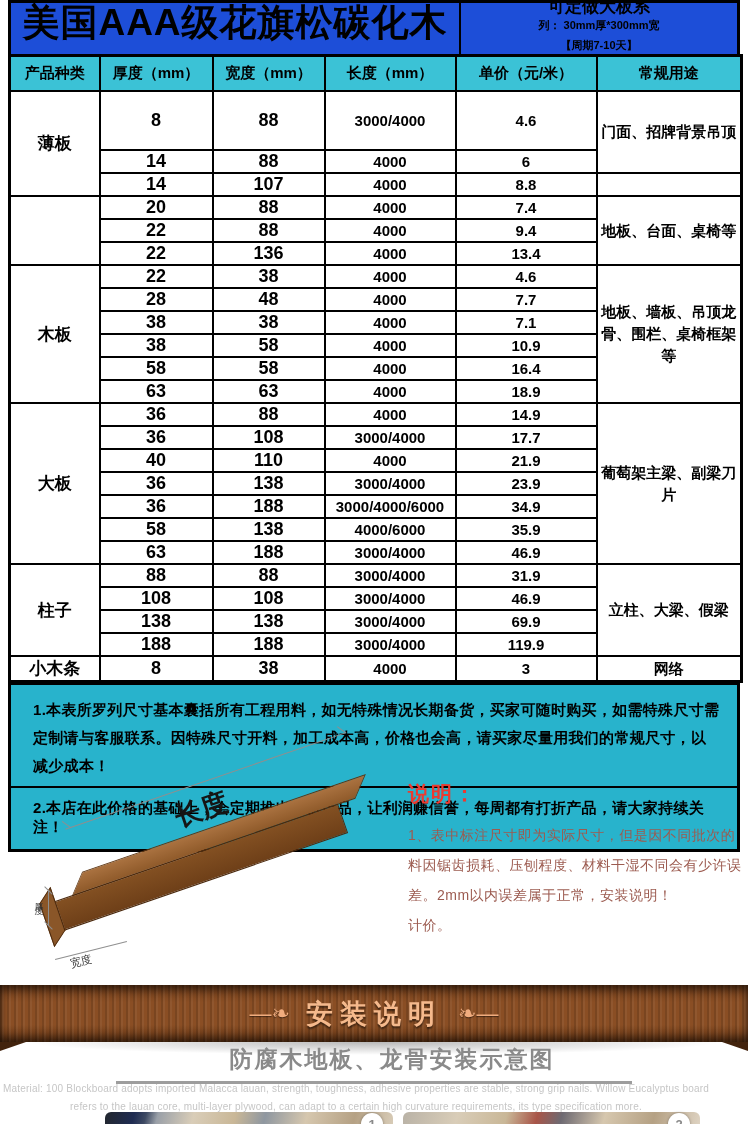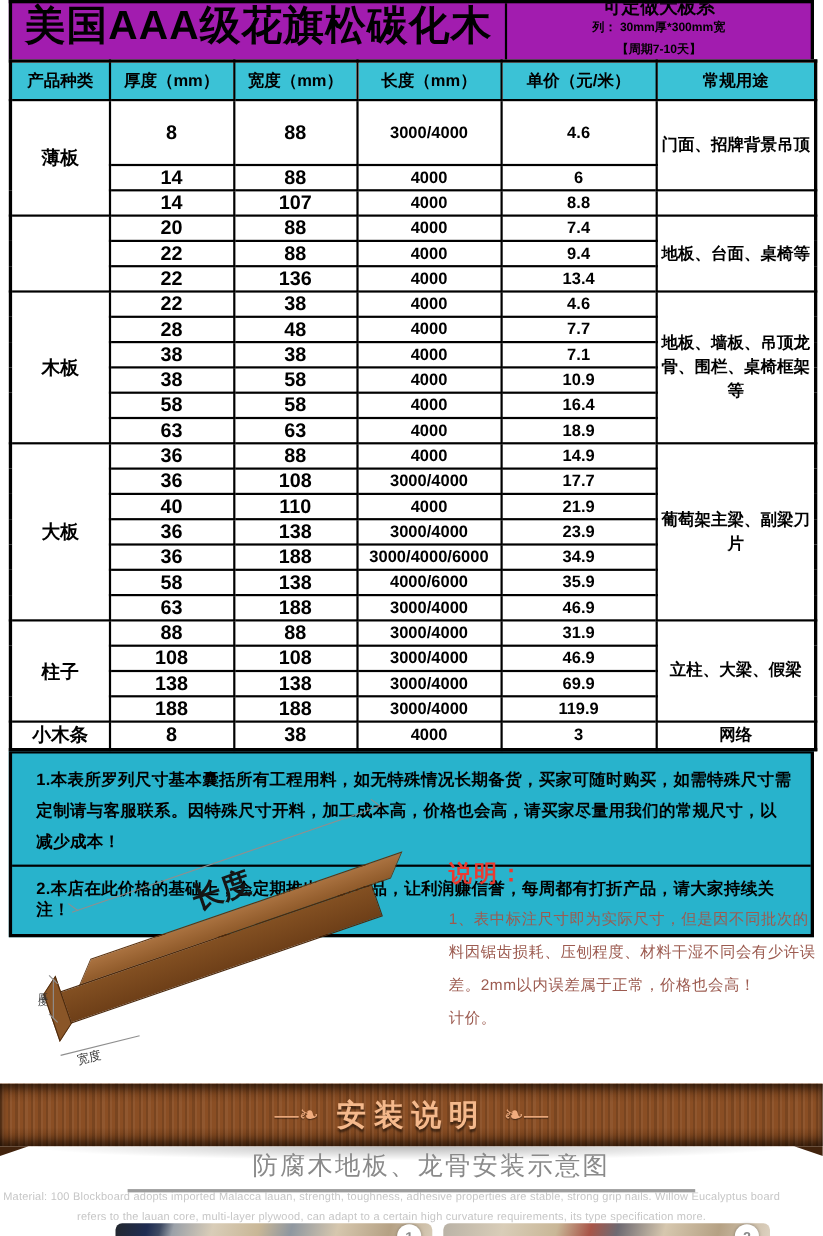--- a/index.html
+++ b/index.html
@@ -6,21 +6,21 @@
   body{
     width:748px;height:1124px;position:relative;overflow:hidden;
     background:#ffffff;
     font-family:"Liberation Sans","DejaVu Sans",sans-serif;
     color:#000;
   }
   
   .sheet{position:absolute;left:8px;top:0;width:732px;}
   .title-row{
     display:flex;border:3px solid #000;border-bottom:none;height:54px;box-sizing:border-box;
-    background:#a21caf;
+    background:#1d4ed8;
   }
   .title-cell{
     flex:0 0 448px;border-right:2px solid #000;overflow:hidden;
     display:flex;align-items:flex-start;justify-content:center;
   }
   .title-cell .t{font-size:37px;font-weight:bold;letter-spacing:1px;margin-top:-5px;white-space:nowrap;}
   .side-cell{flex:1;text-align:center;overflow:hidden;padding-top:0;}
   .clip-line{height:12px;overflow:hidden;}
   .clip-line span{display:block;margin-top:-8px;font-size:17px;font-weight:bold;}
   .side-line{font-size:11px;font-weight:bold;line-height:20px;}
@@ -95,21 +95,21 @@
   }
   .banner-bar::before{left:0;border-width:9px 26px 0 0;border-color:#42230d transparent transparent transparent;}
   .banner-bar::after{right:0;border-width:9px 0 0 26px;border-color:#42230d transparent transparent transparent;}
   .banner-title{color:#f5b98c;font-size:27px;font-weight:bold;letter-spacing:7px;
     text-shadow:0 2px 2px rgba(0,0,0,.55);}
   .flourish{color:#f0ac7e;font-size:22px;text-shadow:0 1px 1px rgba(0,0,0,.5);}
   .banner-shadow{width:700px;height:13px;margin:0 auto;
     background:radial-gradient(ellipse at center top,rgba(0,0,0,.28),rgba(0,0,0,0) 70%);}
   
   .install-head{position:absolute;left:0;top:1044px;width:748px;text-align:center;}
-  .install-title{font-size:23px;font-weight:normal;color:#8a8a8a;letter-spacing:2px;padding-left:36px;}
+  .install-title{font-size:23px;font-weight:bold;color:#8a8a8a;letter-spacing:2px;padding-left:36px;}
   .install-underline{width:516px;height:3px;background:#9d9d9d;margin:6px auto 0;}
   .caption{position:absolute;left:0;width:712px;text-align:center;
     font-size:10px;color:#c6c6c6;letter-spacing:.2px;}
   .caption-1{top:1083px;} .caption-2{top:1101px;}
   
   .photo{position:absolute;top:1112px;height:40px;border-radius:6px 6px 0 0;}
   .photo-1{left:105px;width:288px;
     background:linear-gradient(105deg,#23272e 0%,#1f2c52 10%,#3e4a63 14%,#9aa0a8 18%,#d9cdb8 30%,#c9b797 44%,#8f97a0 54%,#d6c7ae 68%,#b5a184 84%,#ded3c0 100%);}
   .photo-2{left:403px;width:297px;
     background:linear-gradient(105deg,#b9b2a6 0%,#d9cdb8 18%,#c9b797 34%,#a85548 44%,#6e6a72 52%,#d6c7ae 66%,#b5a184 82%,#e4dacb 100%);}
@@ -333,21 +333,21 @@
   <div class="dim-thickness"></div>
   <div class="thickness-label">厚度</div>
   <div class="dim-width"></div>
   <div class="width-label">宽度</div>
 </div>
 
 <div class="explain">
   <div class="explain-title">说明：</div>
   <div class="explain-line">1、表中标注尺寸即为实际尺寸，但是因不同批次的</div>
   <div class="explain-line">料因锯齿损耗、压刨程度、材料干湿不同会有少许误</div>
-  <div class="explain-line">差。2mm以内误差属于正常，价格也会高！</div>
+  <div class="explain-line">差。2mm以内误差属于正常，安装说明！</div>
   <div class="explain-line">计价。</div>
 </div>
 
 <div class="banner">
   <div class="banner-bar">
     <span class="flourish">—❧</span>
     <span class="banner-title">安装说明</span>
     <span class="flourish">❧—</span>
   </div>
   <div class="banner-shadow"></div>

